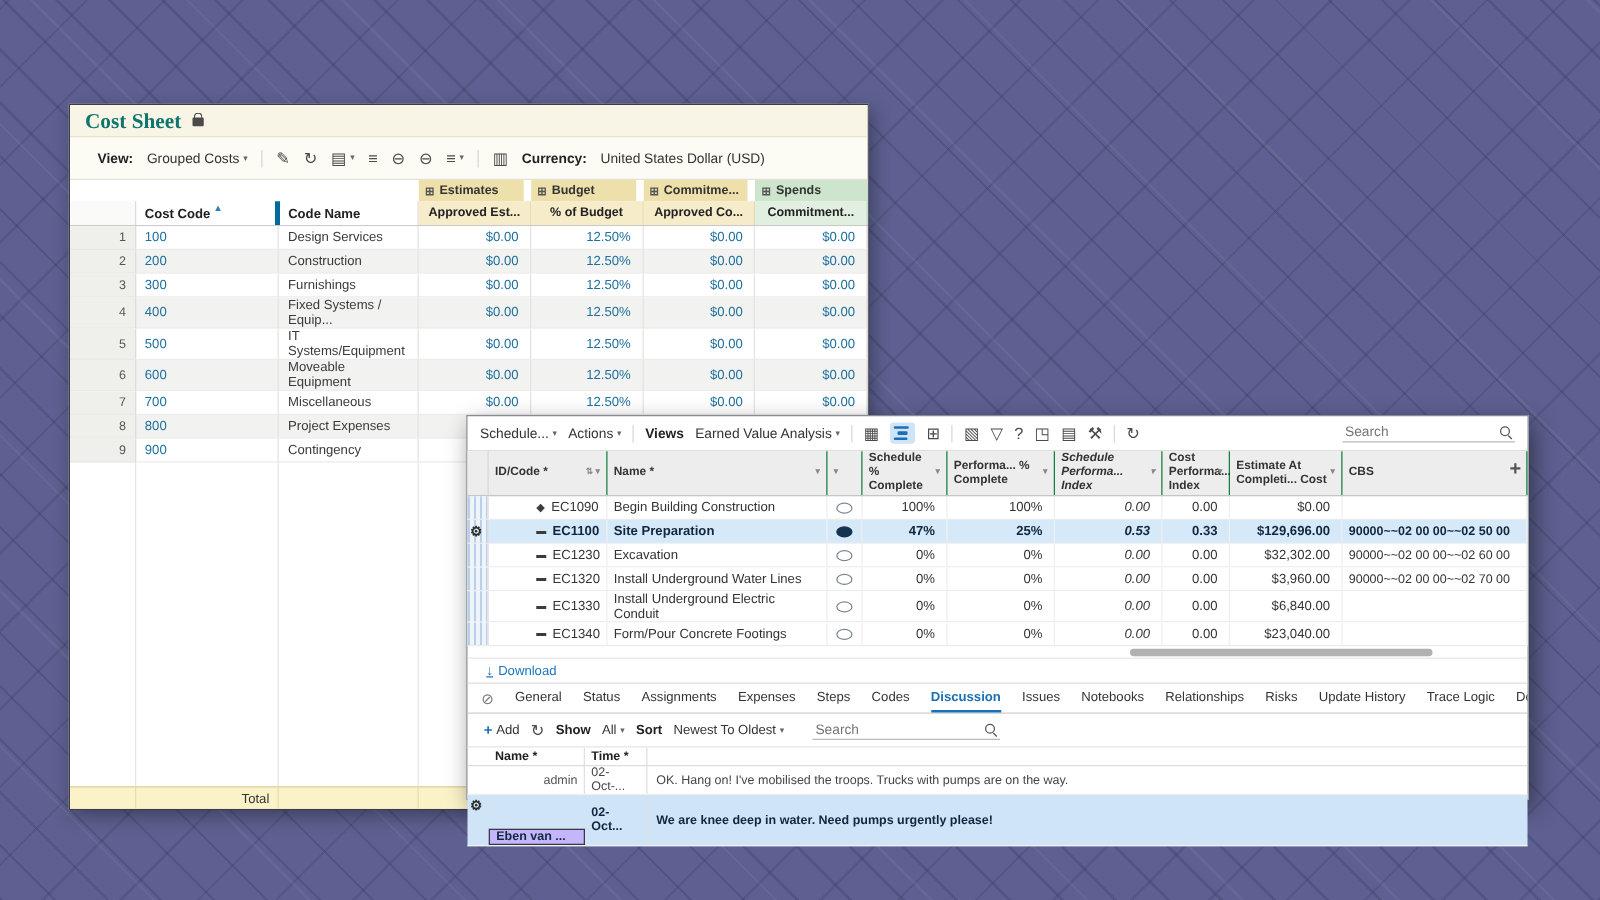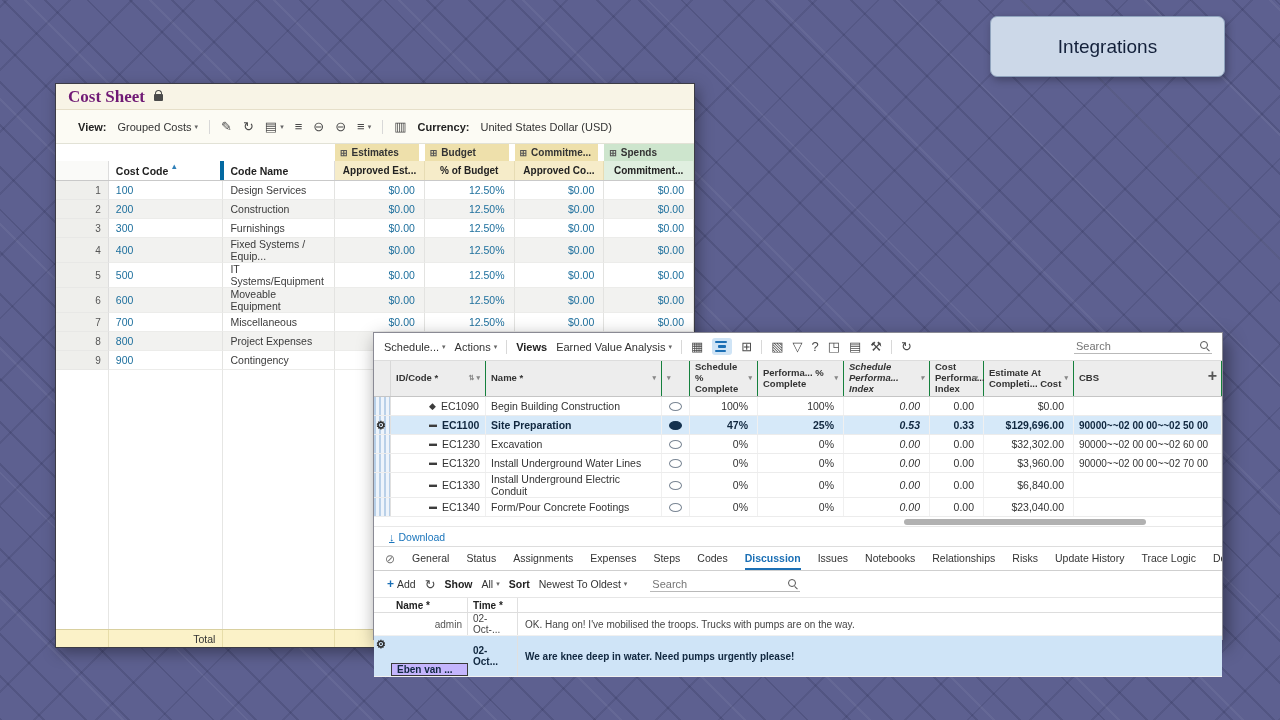--- a/index.html
+++ b/index.html
@@ -27,21 +27,21 @@
     cursor:pointer;
   }
 
   
   .win { position:absolute; background:#fff; display:flex; flex-direction:column; }
   #cost-win { left:55px; top:83px; width:640px; height:565px; border:1px solid #3c3c46; box-shadow:3px 5px 14px rgba(0,0,0,.35); z-index:1; }
   #evm-win  { left:373px; top:332px; width:850px; height:308px; border:1px solid #8a8a94; box-shadow:4px 7px 18px rgba(0,0,0,.45); z-index:2; }
 
   
   .cs-titlebar { flex:0 0 26px; background:#f8f4e6; border-bottom:1px solid #e6dfc9; display:flex; align-items:center; padding:0 12px; }
-  .cs-title { font-family:"Liberation Serif", serif; font-weight:bold; font-size:17px; color:#701a75; }
+  .cs-title { font-family:"Liberation Serif", serif; font-weight:bold; font-size:17px; color:#0f766e; }
   .lock { position:relative; width:9px; height:7px; background:#4a4a4a; border-radius:1px; margin-left:9px; margin-top:2px; }
   .lock::before { content:""; position:absolute; left:1px; top:-4px; width:5px; height:4px; border:1.4px solid #4a4a4a; border-bottom:none; border-radius:4px 4px 0 0; }
   .cs-toolbar { flex:0 0 34px; background:#fcfbf4; border-bottom:1px solid #e2e2d6; display:flex; align-items:center; gap:11px; padding:0 22px; font-size:11px; color:#333; }
   .lbl-b { font-weight:bold; color:#222; }
   .dd { display:inline-flex; align-items:center; cursor:pointer; }
   .tb-ic { color:#4a4a4a; font-size:13px; line-height:1; cursor:pointer; display:inline-flex; align-items:center; }
   .cs-grouphdr { flex:0 0 17px; display:flex; background:#fff; }
   .g-spacer { width:280px; }
   .g-cell { width:84px; margin-right:6px; background:#eee0ab; display:flex; align-items:center; gap:4px; padding:0 5px; font-weight:bold; font-size:10px; color:#333; cursor:pointer; }
   .g-cell .gic { font-size:9px; color:#555; }
@@ -126,23 +126,20 @@
   .ev-drow .d-name { justify-content:flex-end; color:#555; }
   .ev-drow.sel { background:#cfe4f7; color:#10273f; font-weight:bold; }
   .ev-drow.sel .d-name { border:1.5px solid #3a3a3a; background:#c4b5fd; justify-content:flex-start; color:#10273f;margin-top:27px; }
   .ev-fill { flex:1 1 auto; }
 </style>
 </head>
 <body>
 
 <div class="stage">
 
-  <div id="chip">
-    <span>Integrations</span>
-  </div>
 
   <div id="cost-win" class="win">
     <div class="cs-titlebar">
       <span class="cs-title">Cost Sheet</span>
       <span class="lock"></span>
     </div>
 
     <div class="cs-toolbar">
       <span class="lbl-b">View:</span>
       <span class="dd">

